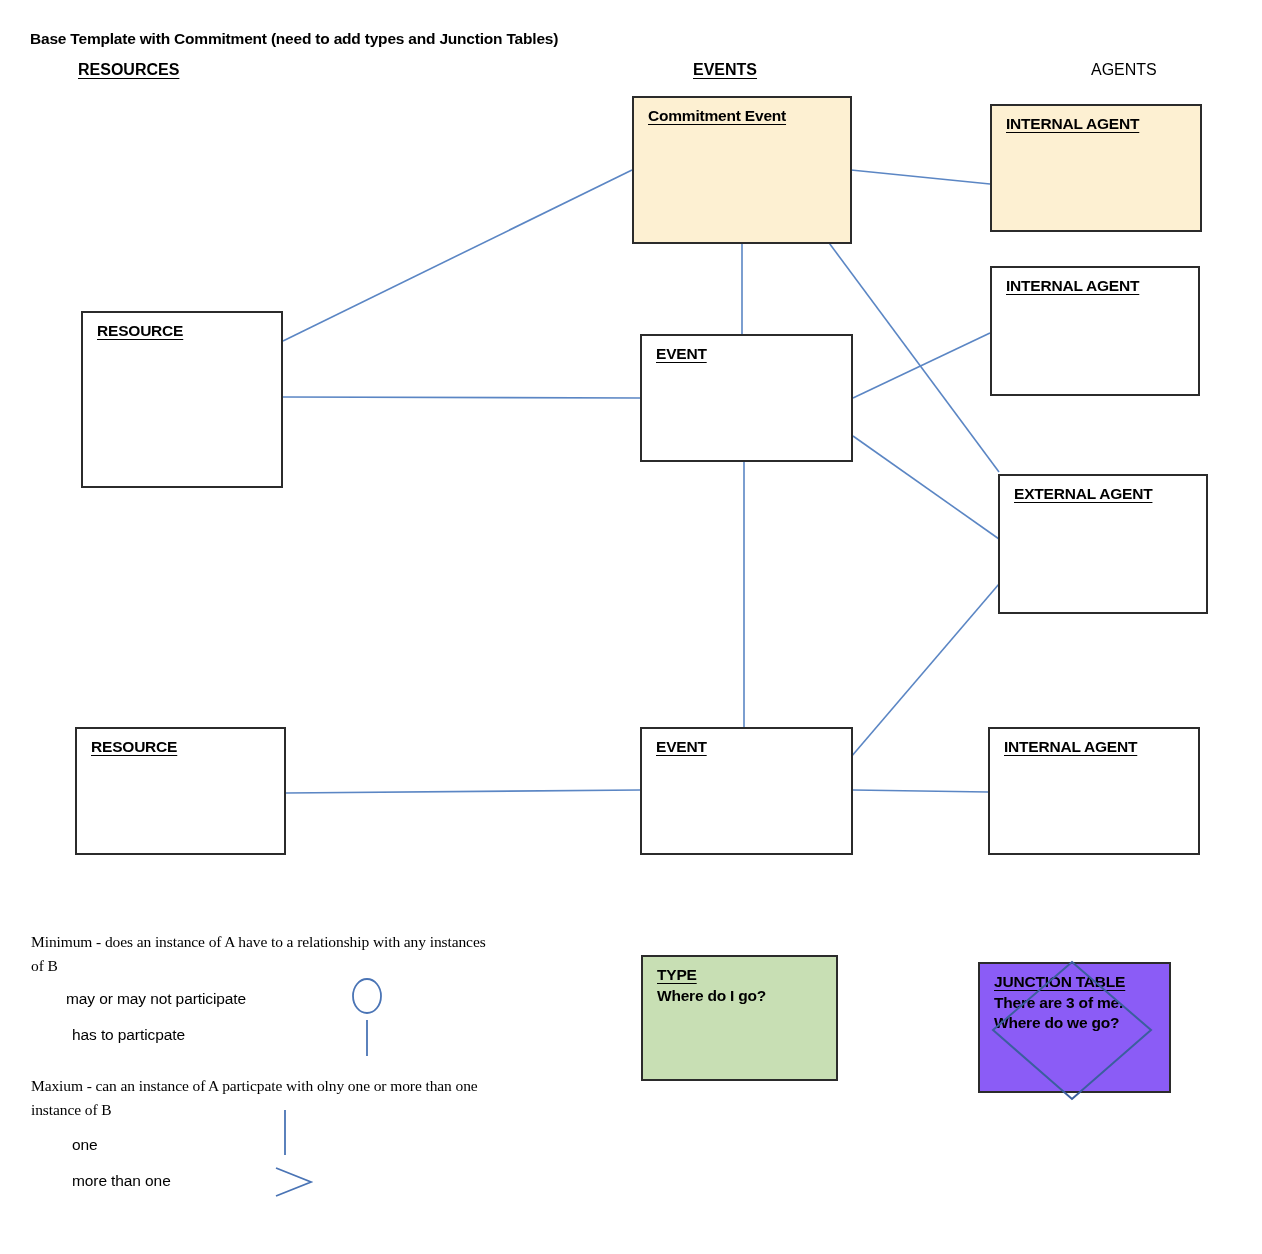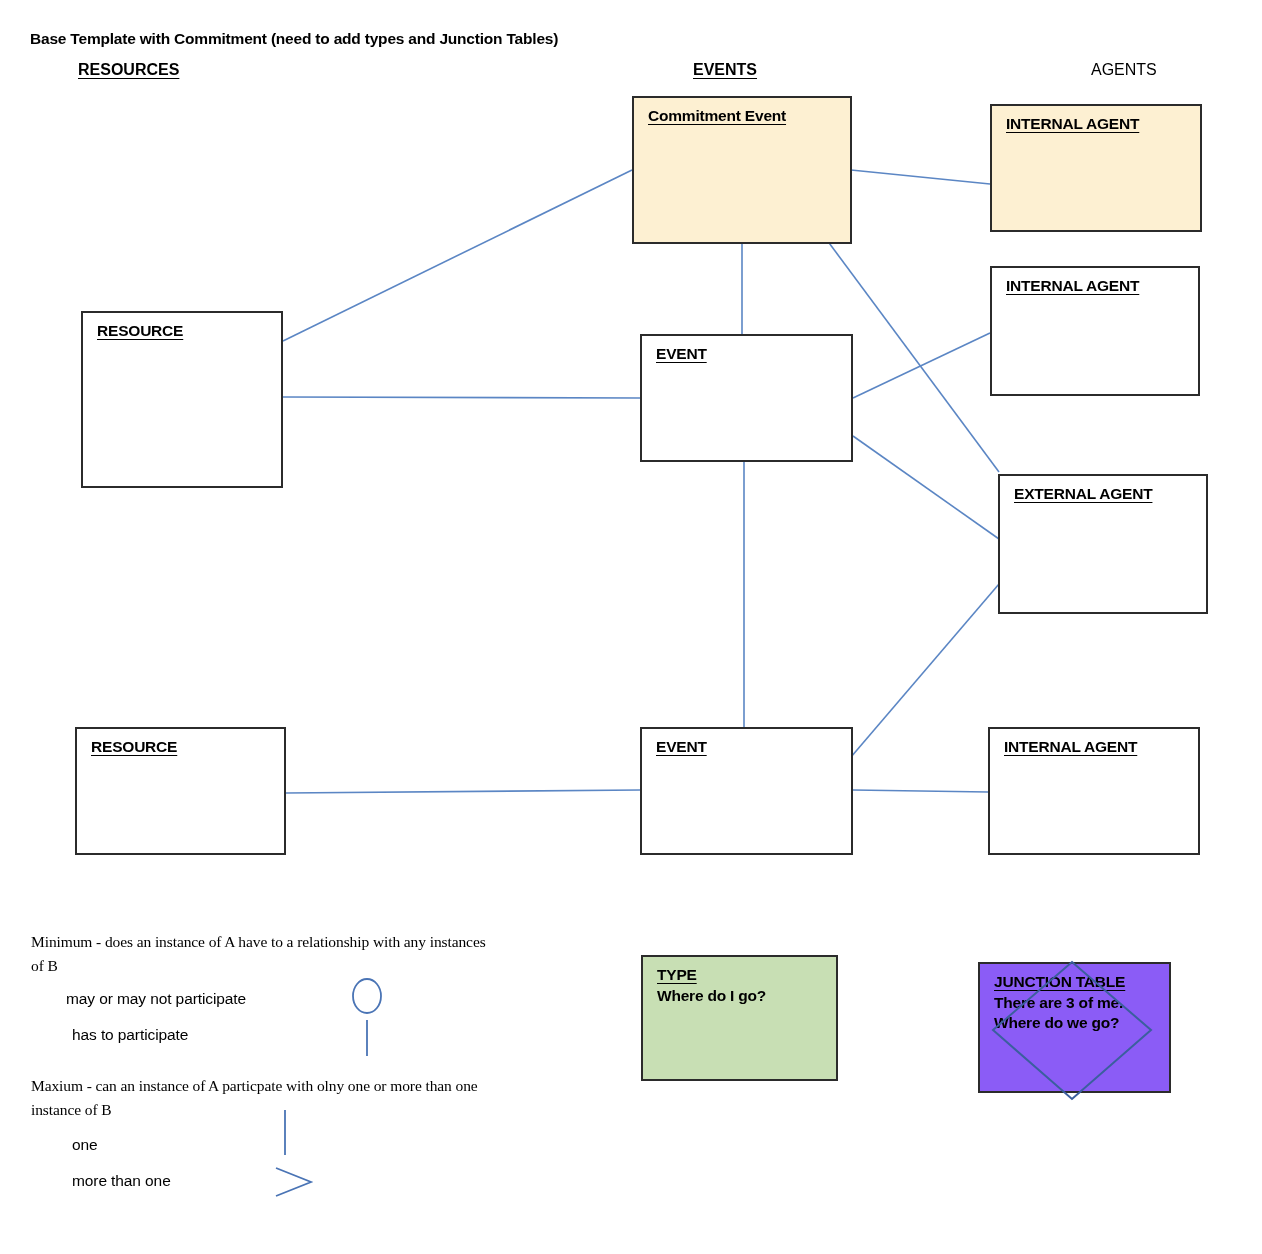--- a/index.html
+++ b/index.html
@@ -179,21 +179,21 @@
   </div>
 
   <div class="entity-box" style="left:988px; top:727px; width:212px; height:128px;">
     <div class="entity-label">INTERNAL AGENT</div>
   </div>
 
   <div class="legend-para" style="left:31px; top:930px;">Minimum - does an instance of A have to a relationship with any instances of B</div>
 
   <div class="legend-item" style="left:66px; top:990px;">may or may not participate</div>
 
-  <div class="legend-item" style="left:72px; top:1026px;">has to participate</div>
+  <div class="legend-item" style="left:72px; top:1026px;">has to particpate</div>
 
   <div class="legend-para" style="left:31px; top:1074px;">Maxium - can an instance of A particpate with olny one or more than one instance of B</div>
 
   <div class="legend-item" style="left:72px; top:1136px;">one</div>
 
   <div class="legend-item" style="left:72px; top:1172px;">more than one</div>
 
   <svg class="svg-layer" viewBox="0 0 1262 1254" width="1262" height="1254">
     <g stroke="#4a74b5" fill="none" stroke-width="1.8">
       <ellipse cx="367" cy="996" rx="14" ry="17"></ellipse>

